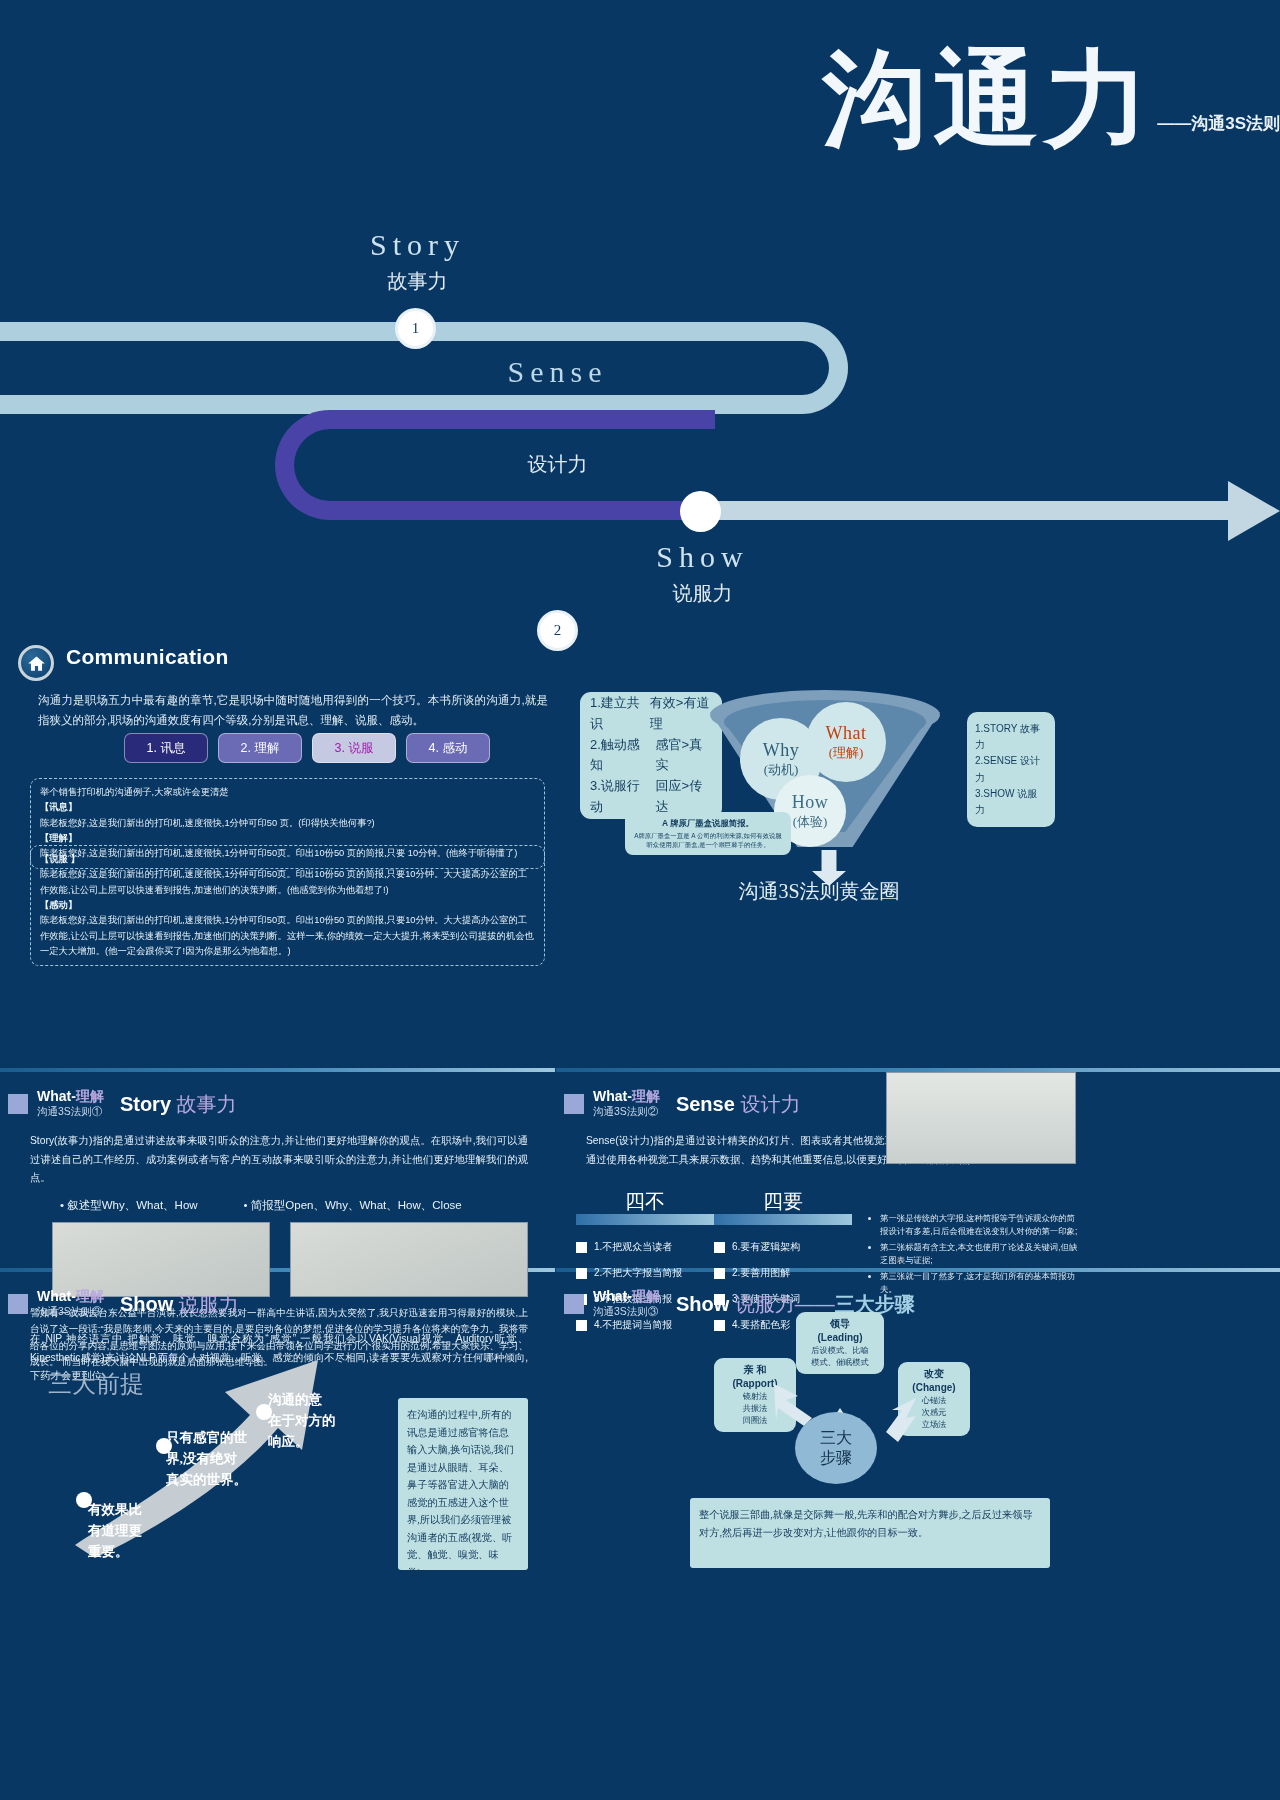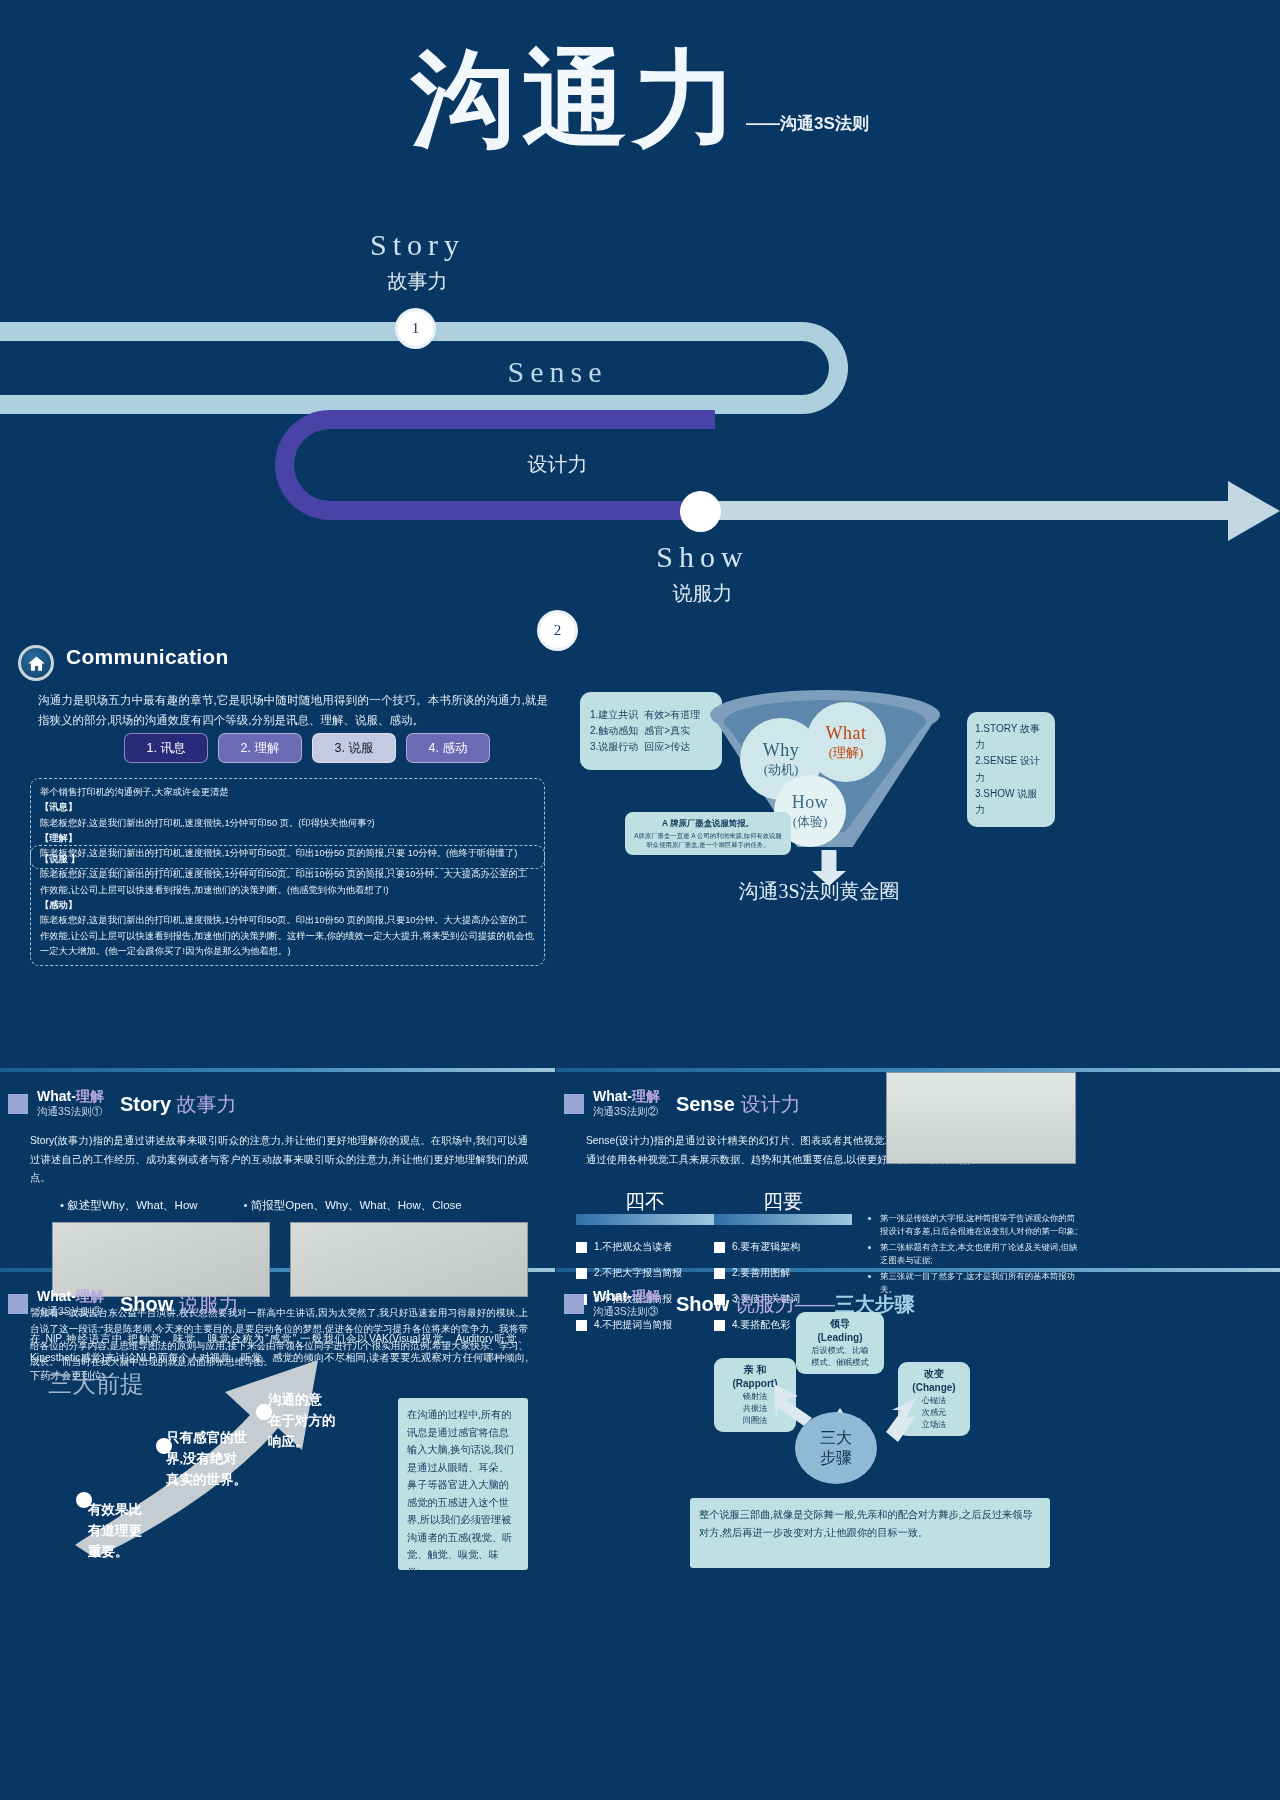--- a/index.html
+++ b/index.html
@@ -6,21 +6,21 @@
   html, body { margin:0; padding:0; }
   body {
     width:1280px; height:1800px; position:relative;
     background:#083763;
     font-family:"Liberation Sans", sans-serif;
     color:#ffffff; overflow:hidden;
   }
   .abs { position:absolute; }
 
   
-  #title-block { left:0; top:45px; width:1280px; text-align:center; }
+  #title-block { left:0; top:45px; width:1280px; text-align:right; }
   #main-title {
     display:inline-block; font-family:"Liberation Serif", serif;
     font-size:105px; font-weight:700; letter-spacing:6px;
     color:#f2f7fb; line-height:1.05; vertical-align:baseline;
   }
   #title-sub {
     display:inline-block; vertical-align:baseline;
     font-size:17px; font-weight:700; color:#eaf2f8; margin-left:2px;
     position:relative; top:-6px;
   }
@@ -87,22 +87,22 @@
     position:absolute; border:1px dashed #9fc6dd; border-radius:9px;
     padding:6px 9px; font-size:9.3px; line-height:1.65; color:#e9f2f8;
   }
   #dash-1 { left:30px; top:778px; width:515px; }
   #dash-2 { left:30px; top:845px; width:515px; }
   .dash-label { font-weight:700; }
 
   
   #fn-list {
     left:580px; top:692px; width:142px; background:#bfe0e3;
-    border-radius:11px; padding:15px 10px; color:#123c5e;
-    font-size:10px; line-height:1.6;
+    border-radius:11px; padding:1px 10px; color:#123c5e;
+    font-size:13px; line-height:1.6;
   }
   .fn-li { display:flex; gap:6px; }
   #funnel-wrap { left:710px; top:680px; width:240px; height:200px; }
   .funnel-outer {
     position:absolute; left:0; top:10px; width:230px; height:50px;
     border-radius:50%; background:#7e9fbb; 
   }
   .funnel-body {
     position:absolute; left:0; top:32px; width:230px; height:135px;
     background:#7e9fbb;
@@ -246,21 +246,21 @@
     </svg>
   </div>
   <div id="comm-title">Communication</div>
 </div>
 
 <div class="abs" id="comm-para">沟通力是职场五力中最有趣的章节,它是职场中随时随地用得到的一个技巧。本书所谈的沟通力,就是指狭义的部分,职场的沟通效度有四个等级,分别是讯息、理解、说服、感动。</div>
 
 <div class="abs" id="pill-row">
   <div class="pill" style="background:#2a2a7a;">1. 讯息</div>
   <div class="pill" style="background:#6a6ab5;">2. 理解</div>
-  <div class="pill" style="background:#c5c9e2; color:#0f172a;">3. 说服</div>
+  <div class="pill" style="background:#c5c9e2; color:#a21caf;">3. 说服</div>
   <div class="pill" style="background:#6a6ab5;">4. 感动</div>
 </div>
 
 <div class="dash-box" id="dash-1">
   <div>举个销售打印机的沟通例子,大家或许会更清楚</div>
   <div class="dash-label">【讯息】</div>
   <div>陈老板您好,这是我们新出的打印机,速度很快,1分钟可印50 页。(印得快关他何事?)</div>
   <div class="dash-label">【理解】</div>
   <div>陈老板您好,这是我们新出的打印机,速度很快,1分钟可印50页。印出10份50 页的简报,只要 10分钟。(他终于听得懂了)</div>
 </div>

